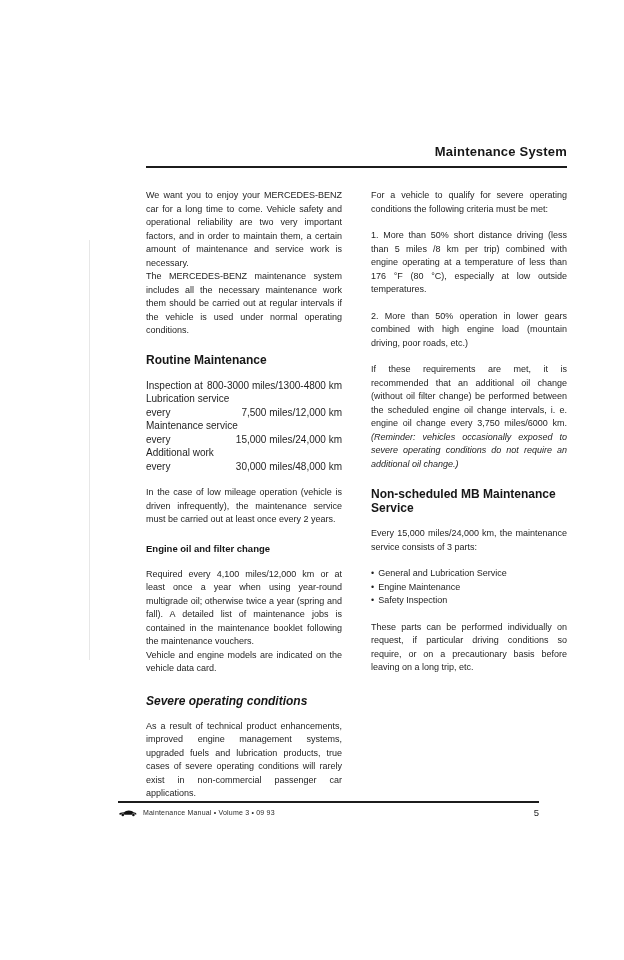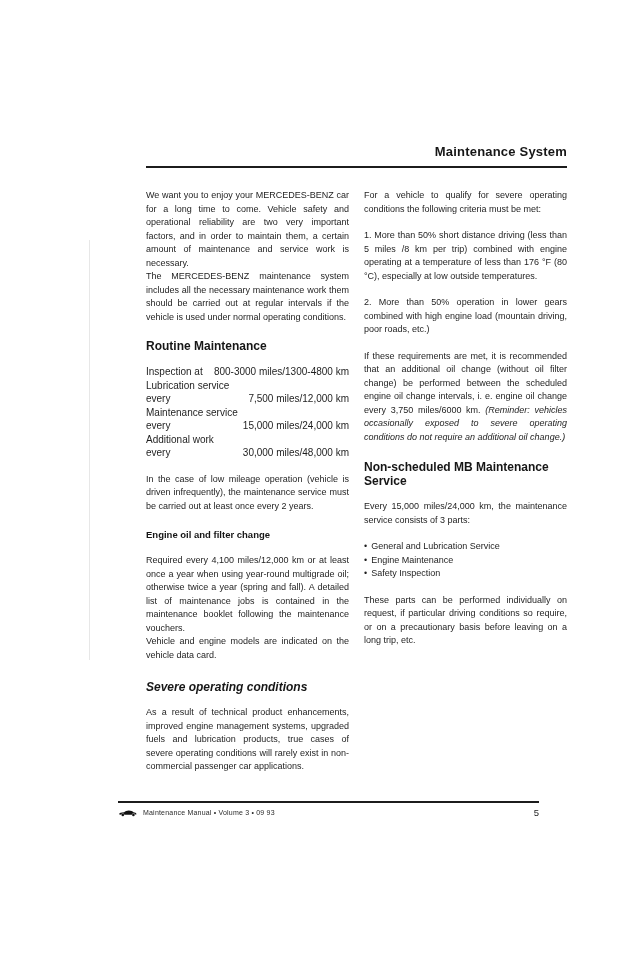--- a/index.html
+++ b/index.html
@@ -36,21 +36,21 @@
     letter-spacing: 0.2px;
     color: #161616;
   }
   .header-rule {
     border: none;
     border-top: 2px solid #1c1c1c;
     margin: 7px 0 0 0;
   }
   .columns {
     display: flex;
-    gap: 15px;
+    gap: 29px;
     margin-top: 21px;
   }
   .col { width: 203px; }
   .body-text {
     font-size: 9px;
     line-height: 13.5px;
     text-align: justify;
     margin: 0;
   }
   .mt { margin-top: 13px; }

